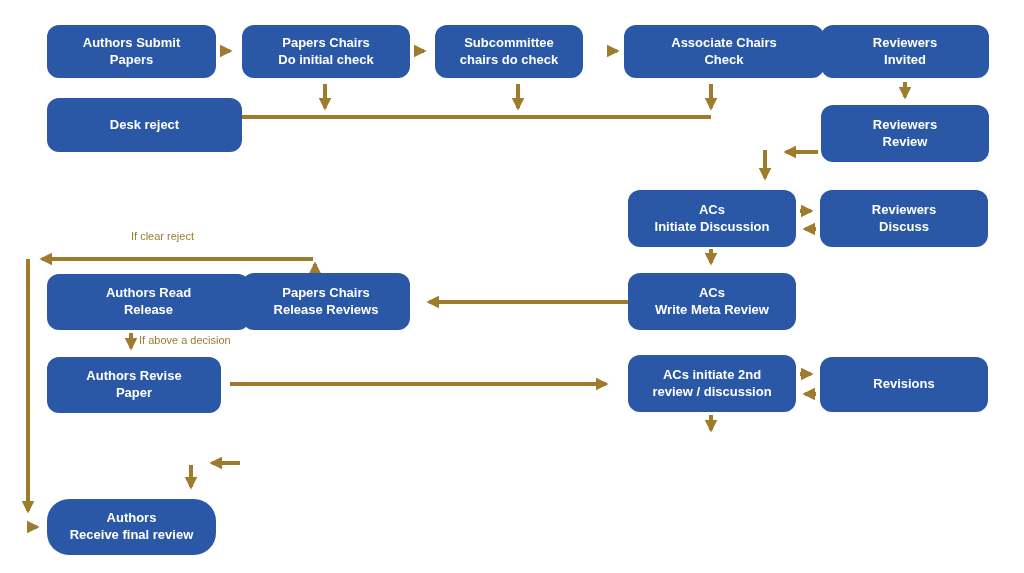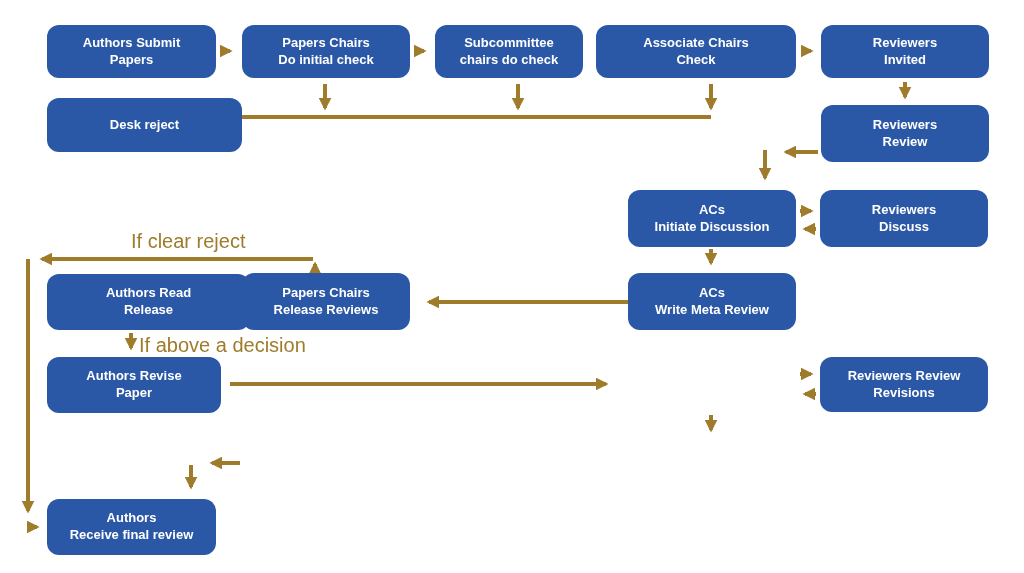--- a/index.html
+++ b/index.html
@@ -16,40 +16,40 @@
     position:absolute;
     background:var(--node-fill,#2B58A6);
     color:var(--node-text,#ffffff);
     border-radius:12px;
     display:flex;flex-direction:column;align-items:center;justify-content:center;
     font-weight:bold;font-size:13px;line-height:1.3;text-align:center;
   }
   .node .l{white-space:nowrap;}
   .edge-label{
     position:absolute;color:var(--label-text,#9E7C2C);
-    font-size:20px;font-weight:400;white-space:nowrap;
+    font-size:11px;font-weight:400;white-space:nowrap;
   }
   
   .n0{left:47px;top:25px;width:169px;height:53px;}
   .n1{left:242px;top:25px;width:168px;height:53px;}
   .n2{left:435px;top:25px;width:148px;height:53px;}
-  .n3{left:596px;top:25px;width:200px;height:53px;}
+  .n3{left:624px;top:25px;width:200px;height:53px;}
   .n4{left:821px;top:25px;width:168px;height:53px;}
   .n5{left:47px;top:98px;width:195px;height:54px;}
   .n6{left:821px;top:105px;width:168px;height:57px;}
   .n7{left:628px;top:190px;width:168px;height:57px;}
   .n8{left:820px;top:190px;width:168px;height:57px;}
   .n9{left:628px;top:273px;width:168px;height:57px;}
   .n10{left:47px;top:274px;width:203px;height:56px;}
   .n11{left:242px;top:273px;width:168px;height:57px;}
   .n12{left:47px;top:357px;width:174px;height:56px;}
   .n13{left:628px;top:355px;width:168px;height:57px;}
   .n14{left:820px;top:357px;width:168px;height:55px;}
   .n15{left:242px;top:438px;width:554px;height:54px;}
-  .n16{left:47px;top:499px;width:169px;height:56px;}
+  .n16{left:47px;top:499px;width:169px;height:56px;border-radius:22px;}
   .lbl-clear-reject{left:131px;top:230px;}
   .lbl-threshold{left:139px;top:334px;}
 </style>
 </head>
 <body style="--node-fill: #2B58A6; --node-text: #FFFFFF; --arrow: #9E7C2C; --label-text: #9E7C2C; --background: #FFFFFF;">
 
 <div class="canvas">
 
   <svg class="arrows" width="1024" height="573" viewBox="0 0 1024 573">
     <defs>
@@ -130,22 +130,25 @@
     <span class="l">Release</span>
   </div>
   <div class="node n11">
     <span class="l">Papers Chairs</span>
     <span class="l">Release Reviews</span>
   </div>
   <div class="node n12">
     <span class="l">Authors Revise</span>
     <span class="l">Paper</span>
   </div>
+  <div class="node n13">
+    <span class="l">ACs initiate 2nd</span>
+    <span class="l">review / discussion</span>
+  </div>
   <div class="node n14">
-    <span class="l">Reviewers Review</span>
     <span class="l">Revisions</span>
   </div>
   <div class="node n16">
     <span class="l">Authors</span>
     <span class="l">Receive final review</span>
   </div>
 
   <div class="edge-label lbl-clear-reject">If clear reject</div>
   <div class="edge-label lbl-threshold">If above a decision</div>
 

